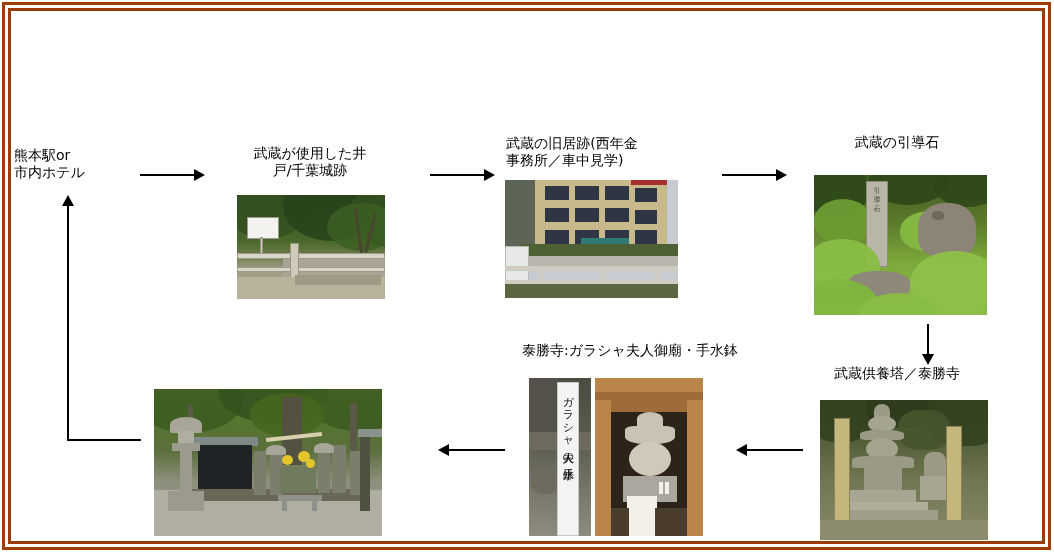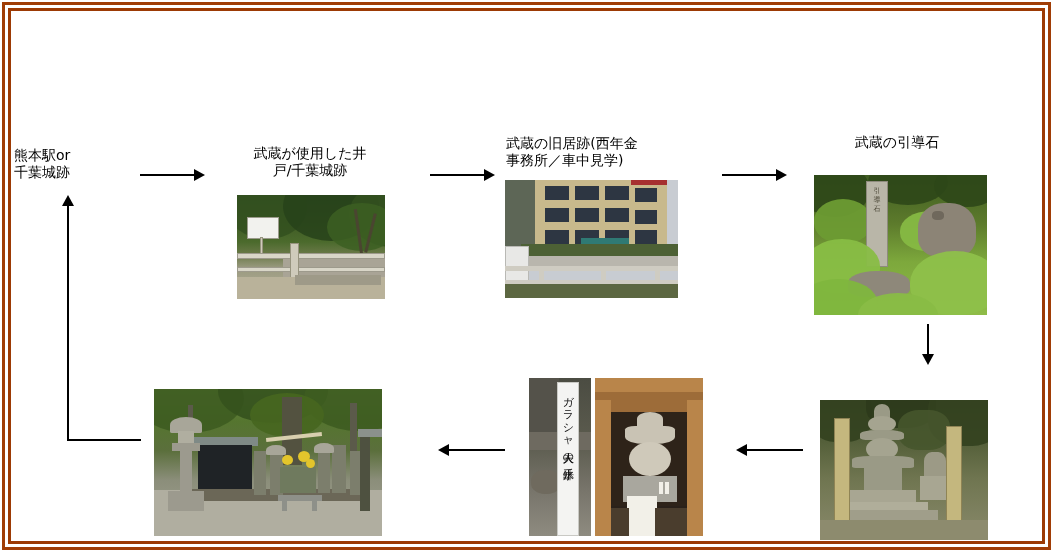--- a/index.html
+++ b/index.html
@@ -164,21 +164,21 @@
 
 <div class="page">
   <div class="frame-outer"></div>
   <div class="frame-gap"></div>
   <div class="frame-inner"></div>
 
   <div class="content">
 
 
     <div class="label" style="left:2px;top:135px;width:120px;">熊本駅or
-千葉城跡</div>
+市内ホテル</div>
 
     <div>
       <div class="arrow-h" style="left:128px;top:162px;width:56px;"></div>
       <div class="head head-r" style="left:182px;top:157px;"></div>
     </div>
 
     <div class="label center" style="left:222px;top:133px;width:152px;">武蔵が使用した井
 戸/千葉城跡</div>
 
     <div class="photo p1" style="left:225px;top:183px;width:148px;height:104px;">
@@ -260,20 +260,21 @@
       <div class="rock2" style="left:34px;top:96px;width:62px;height:26px;background:#8e887a;border-radius:45% 45% 30% 30%;"></div>
       <div class="bush" style="left:-16px;top:104px;width:80px;height:50px;background:#7fb63e;"></div>
       <div class="bush" style="left:44px;top:118px;width:80px;height:44px;background:#89bc46;"></div>
     </div>
 
     <div>
       <div class="arrow-v" style="left:915px;top:312px;height:32px;"></div>
       <div class="head head-d" style="left:910px;top:342px;"></div>
     </div>
 
+    <div class="label center" style="left:790px;top:353px;width:190px;">武蔵供養塔／泰勝寺</div>
 
     <div class="photo p4" style="left:808px;top:388px;width:168px;height:142px;">
       <div class="bg"></div>
       <div class="tree" style="left:-10px;top:-14px;width:62px;height:56px;"></div>
       <div class="tree" style="left:46px;top:-20px;width:70px;height:48px;background:#2c3a1b;"></div>
       <div class="tree" style="left:108px;top:-16px;width:74px;height:62px;"></div>
       <div class="tree" style="left:78px;top:10px;width:52px;height:40px;background:#46552c;"></div>
       <div class="pagoda" style="left:54px;top:4px;width:16px;height:14px;border-radius:50% 50% 0 0;"></div>
       <div class="round" style="left:48px;top:16px;width:28px;height:16px;"></div>
       <div class="pagoda" style="left:40px;top:30px;width:44px;height:10px;border-radius:40% 40% 20% 20%;"></div>
@@ -288,20 +289,21 @@
       <div class="post" style="left:14px;top:18px;width:14px;height:116px;"></div>
       <div class="post" style="left:126px;top:26px;width:14px;height:110px;"></div>
       <div class="ground" style="height:22px;"></div>
     </div>
 
     <div>
       <div class="arrow-h" style="left:735px;top:437px;width:56px;"></div>
       <div class="head head-l" style="left:724px;top:432px;"></div>
     </div>
 
+    <div class="label center" style="left:478px;top:330px;width:280px;">泰勝寺:ガラシャ夫人御廟・手水鉢</div>
 
     <div class="photo p5a" style="left:517px;top:366px;width:62px;height:158px;">
       <div class="bg"></div>
       <div class="bld" style="left:0px;top:0px;width:30px;height:58px;"></div>
       <div class="bld" style="left:0px;top:54px;width:62px;height:18px;background:#6e6a60;"></div>
       <div class="basin" style="left:2px;top:92px;width:30px;height:24px;"></div>
       <div class="postw" style="left:28px;top:4px;width:20px;height:152px;">
         <div class="vt">ガラシャ夫人の手水鉢</div>
       </div>
     </div>

